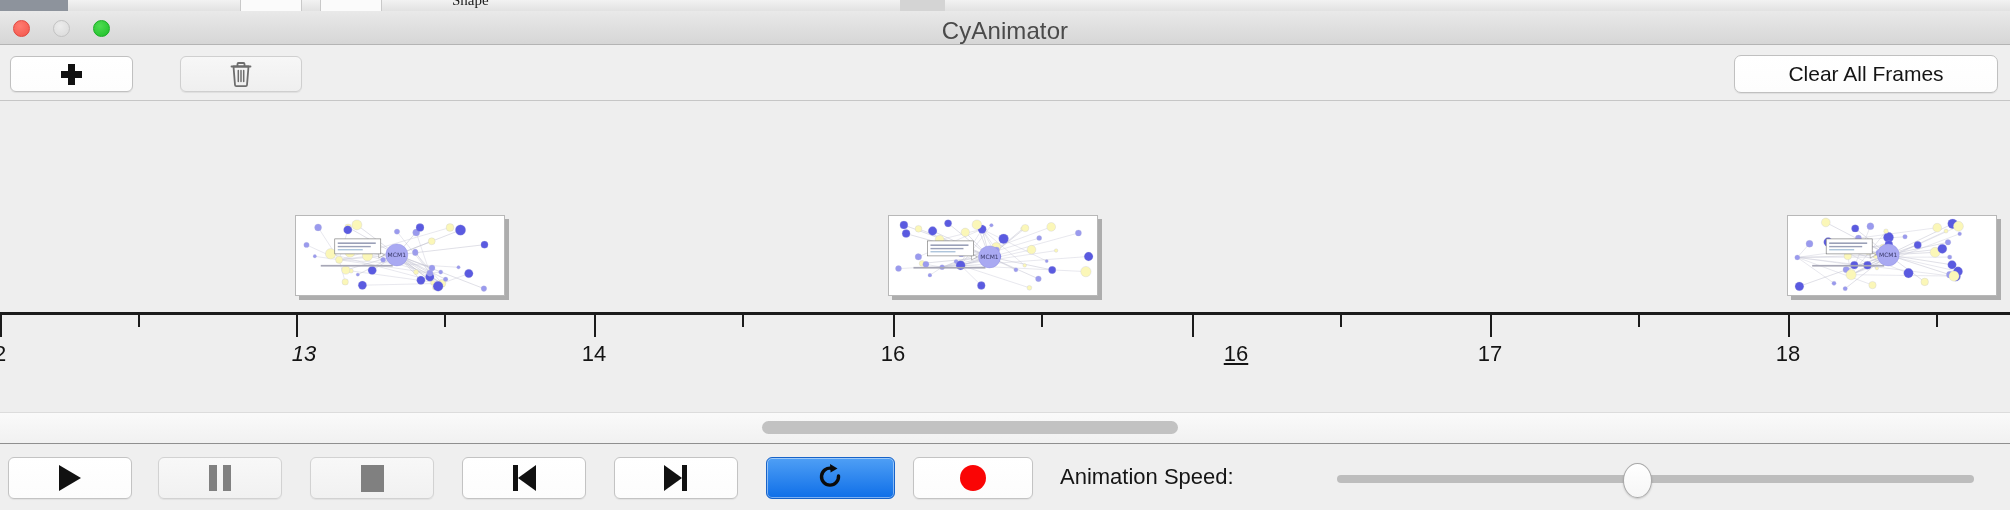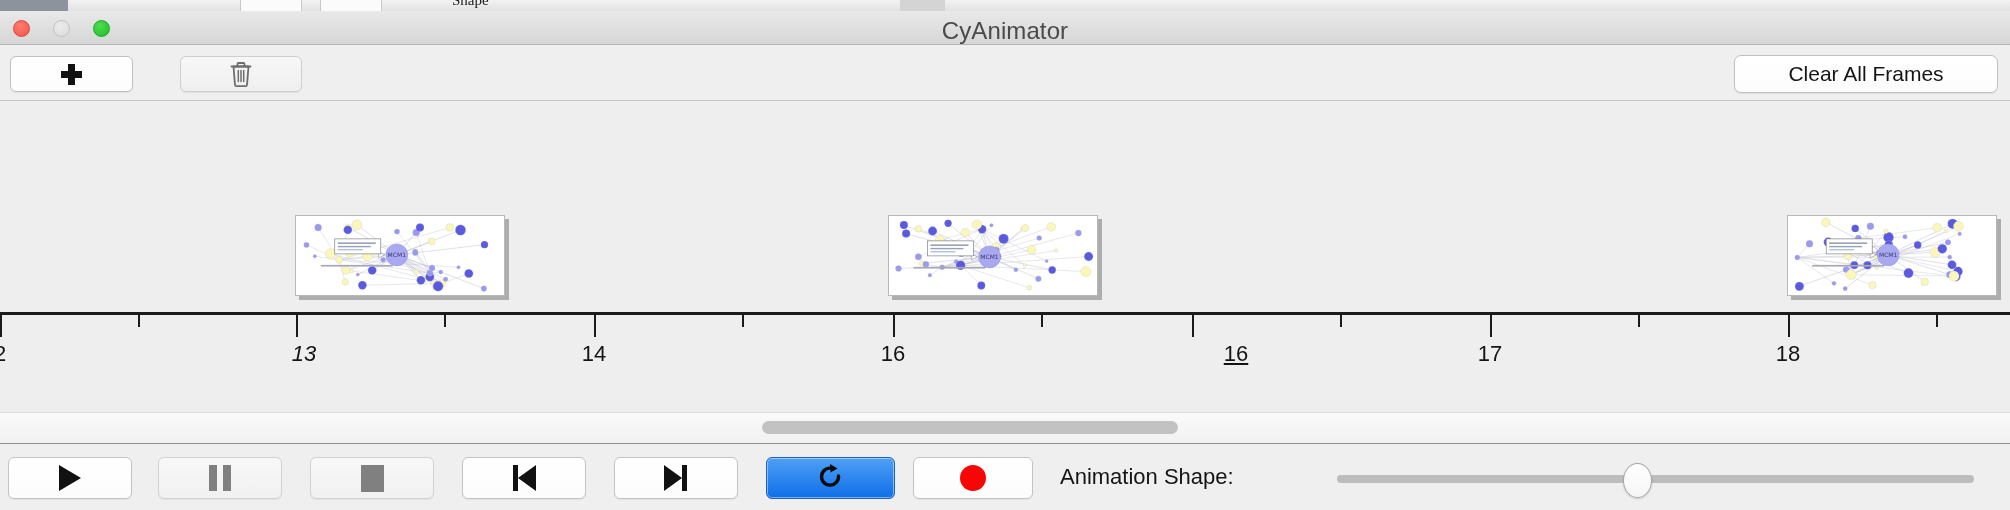--- a/index.html
+++ b/index.html
@@ -674,21 +674,21 @@
       <svg width="30" height="30" viewBox="0 0 30 30">
         <path d="M22.5 13 A8.5 8.5 0 1 1 15.5 5.3" stroke="#0b0b0b" stroke-width="3.4" fill="none" stroke-linecap="round"></path>
         <path d="M14 1 L21.5 5.6 L14.6 9.6 Z" fill="#0b0b0b"></path>
       </svg>
     </div>
 
     <div class="pbtn enabled b-record">
       <span class="ico-record"></span>
     </div>
 
-    <div class="speed-label">Animation Shape:</div>
+    <div class="speed-label">Animation Speed:</div>
 
     <div class="slider">
       <div class="slider-track"></div>
       <div class="slider-thumb" id="speed-thumb" style="left: 47%;"></div>
     </div>
   </div>
 
 </div>
 
 </body></html>

